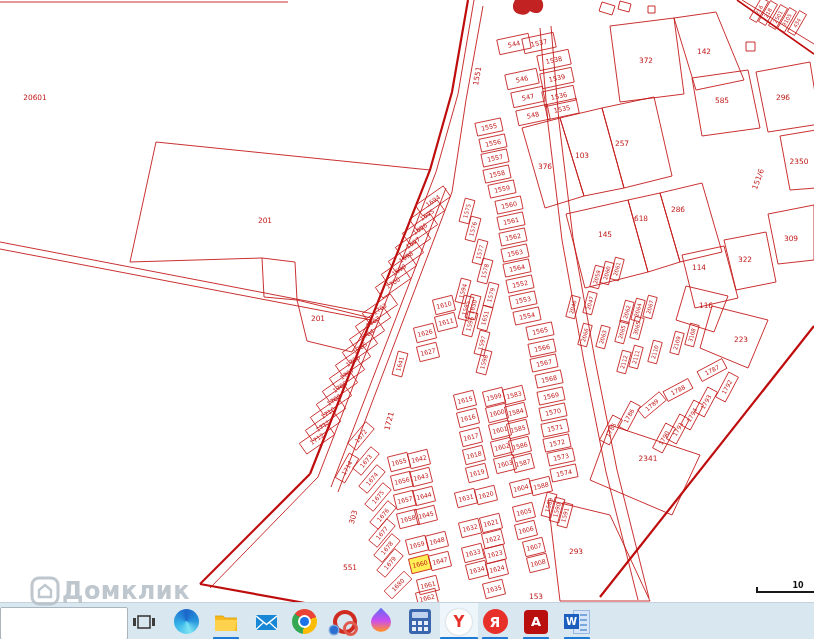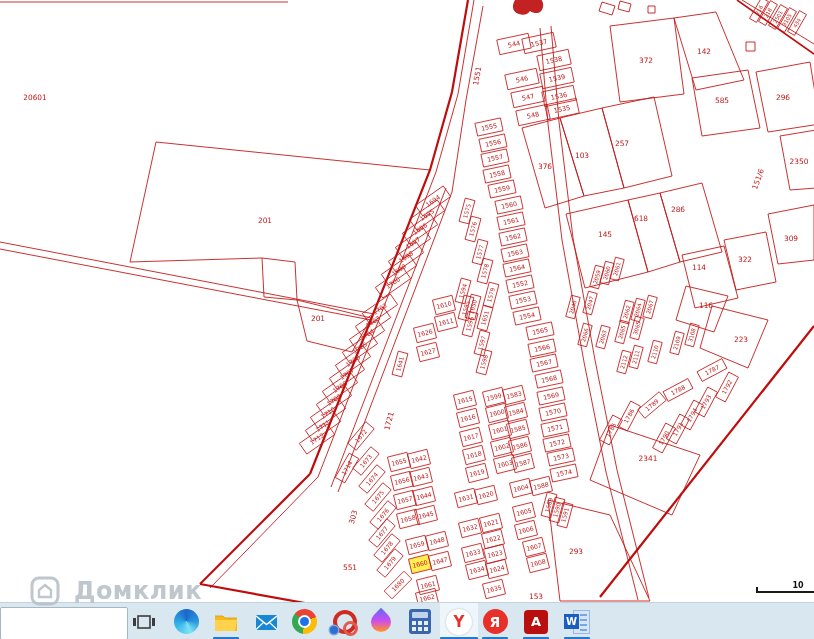--- a/index.html
+++ b/index.html
@@ -8,21 +8,21 @@
   
   #map-svg{position:absolute;left:0;top:0;}
   .t{stroke:#c41a1a;stroke-width:0.9;fill:none;}
   .b{stroke:#bf0d0d;stroke-width:2.2;fill:none;}
   .b2{stroke:#bf0d0d;stroke-width:1.6;fill:none;}
   .blob{fill:#c32222;stroke:none;}
   .cellText{fill:#c01818;text-anchor:middle;font-family:"DejaVu Sans",sans-serif;}
   .scaleline{stroke:#1a1a1a;stroke-width:2;}
   .scaletext{fill:#111;font-size:8px;font-weight:bold;text-anchor:middle;}
   
-  .watermark{position:absolute;left:30px;top:576px;display:flex;align-items:center;gap:14px;
+  .watermark{position:absolute;left:30px;top:576px;display:flex;align-items:center;gap:2px;
              z-index:30;pointer-events:none;}
   .watermark .wm-text{font-size:24px;font-weight:bold;color:rgba(185,193,202,0.92);
              letter-spacing:0.5px;}
   
   .taskbar{position:absolute;left:0;top:602px;width:814px;height:37px;background:#d9e7f1;
            border-top:1px solid #c3d2dd;z-index:20;}
   .searchbox{position:absolute;left:0;top:4px;width:128px;height:33px;background:#fff;
            border:1px solid #a9b6c0;border-radius:2px;box-sizing:border-box;}
   .tb{position:absolute;top:0;width:38px;height:37px;display:flex;align-items:center;
       justify-content:center;}

